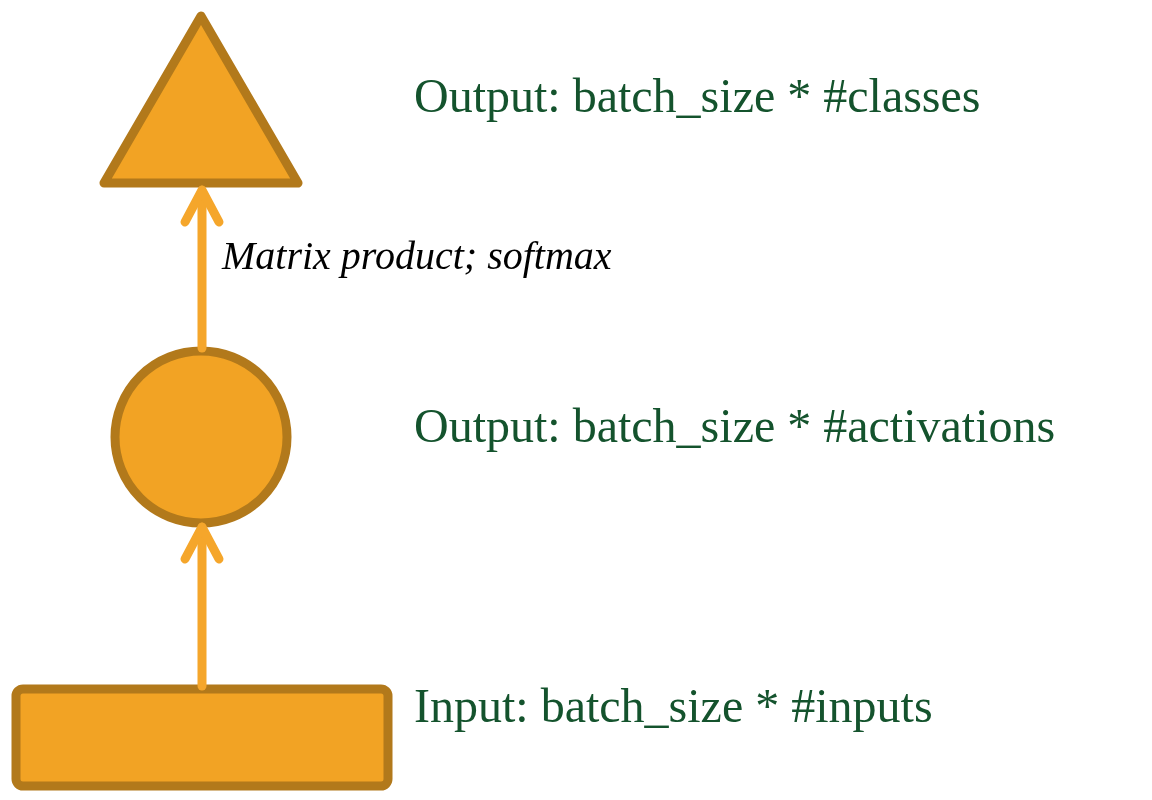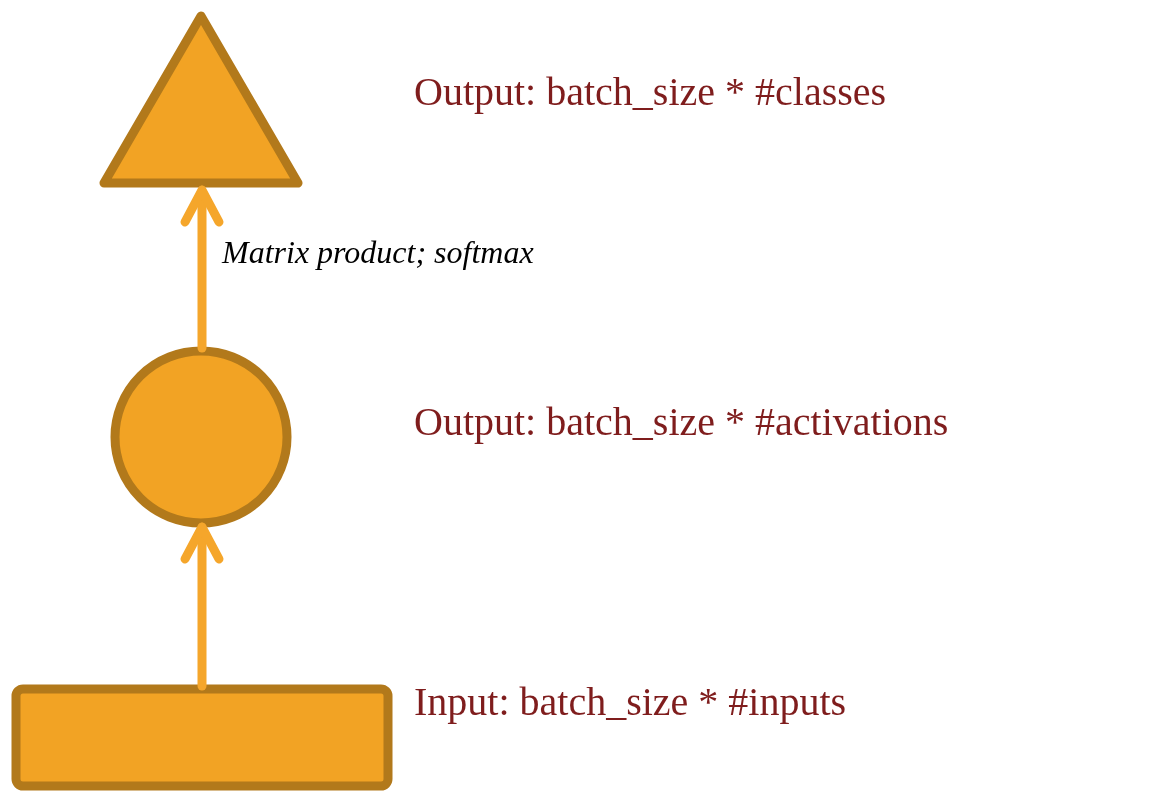--- a/index.html
+++ b/index.html
@@ -16,30 +16,30 @@
     font-family: "Liberation Serif", serif;
   }
   #shapes {
     position: absolute;
     left: 0;
     top: 0;
   }
   .node-label {
     position: absolute;
     font-family: "Liberation Serif", serif;
-    font-size: 40px;
+    font-size: 48px;
     line-height: 1;
-    color: #7f1d1d;
+    color: #14532d;
     white-space: nowrap;
   }
   .edge-label {
     position: absolute;
     font-family: "Liberation Serif", serif;
     font-style: italic;
-    font-size: 32px;
+    font-size: 40px;
     line-height: 1;
     color: #000000;
     white-space: nowrap;
   }
 </style>
 </head>
 <body>
 
 <div id="canvas">
 

